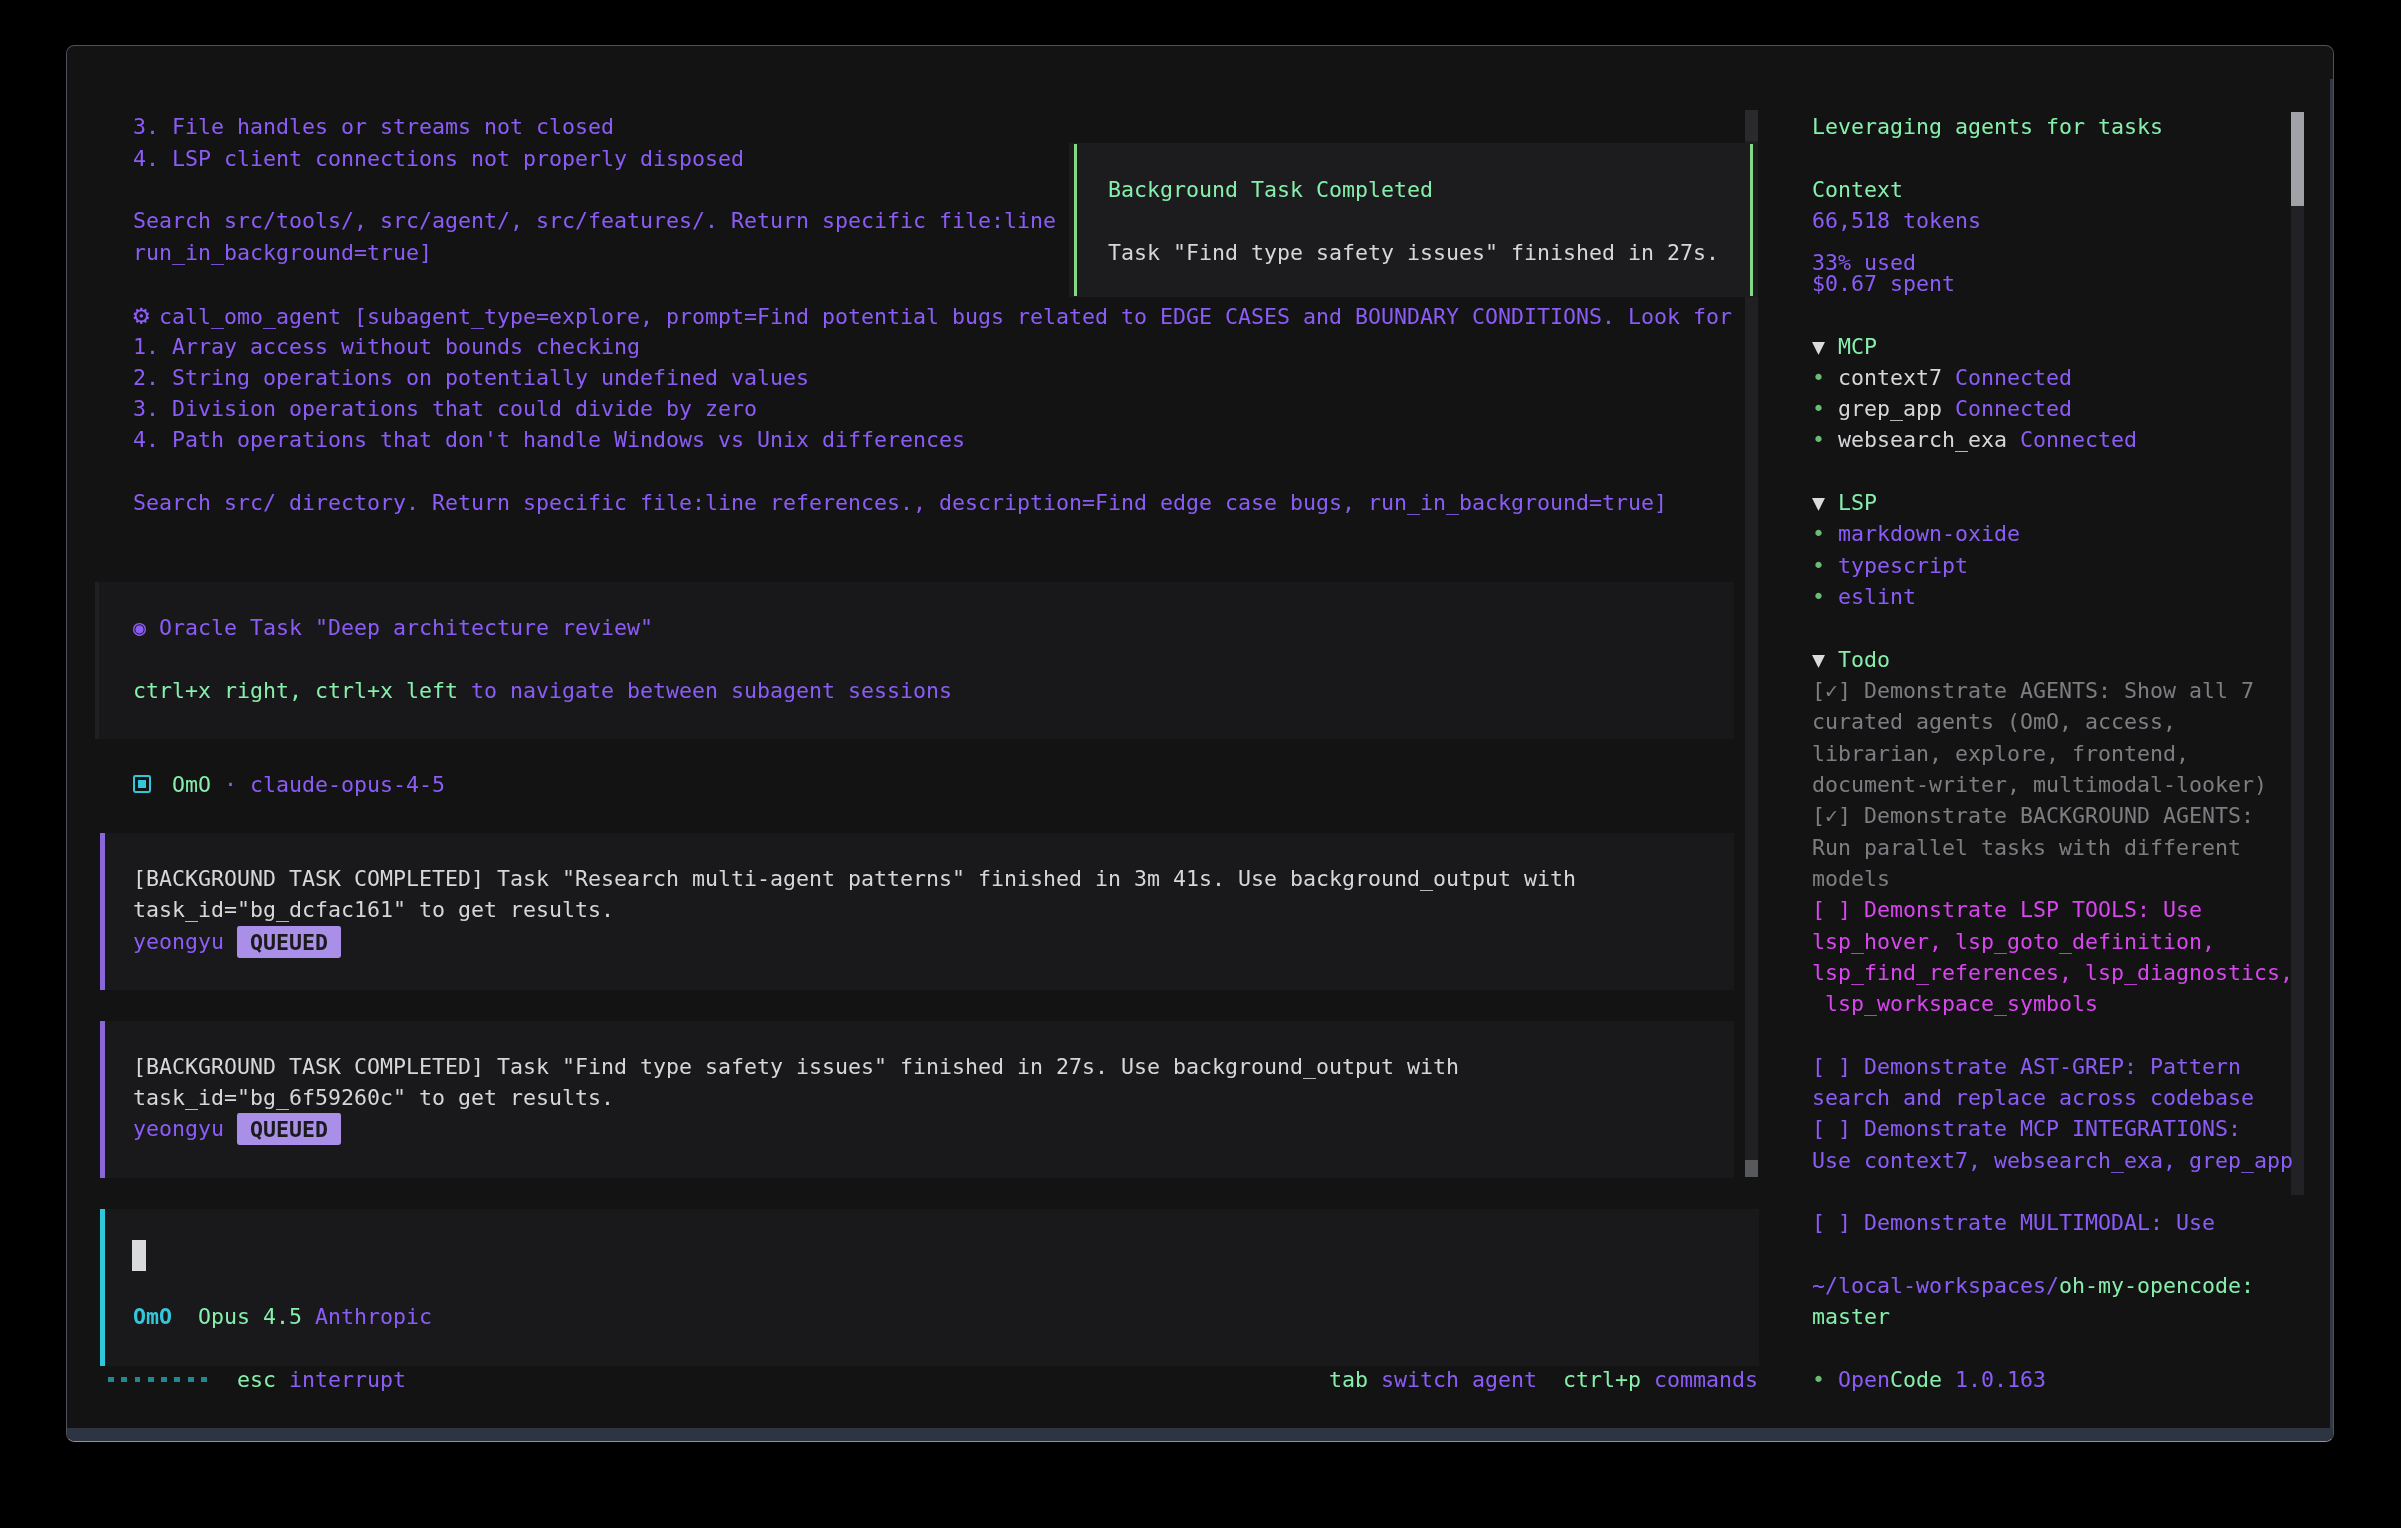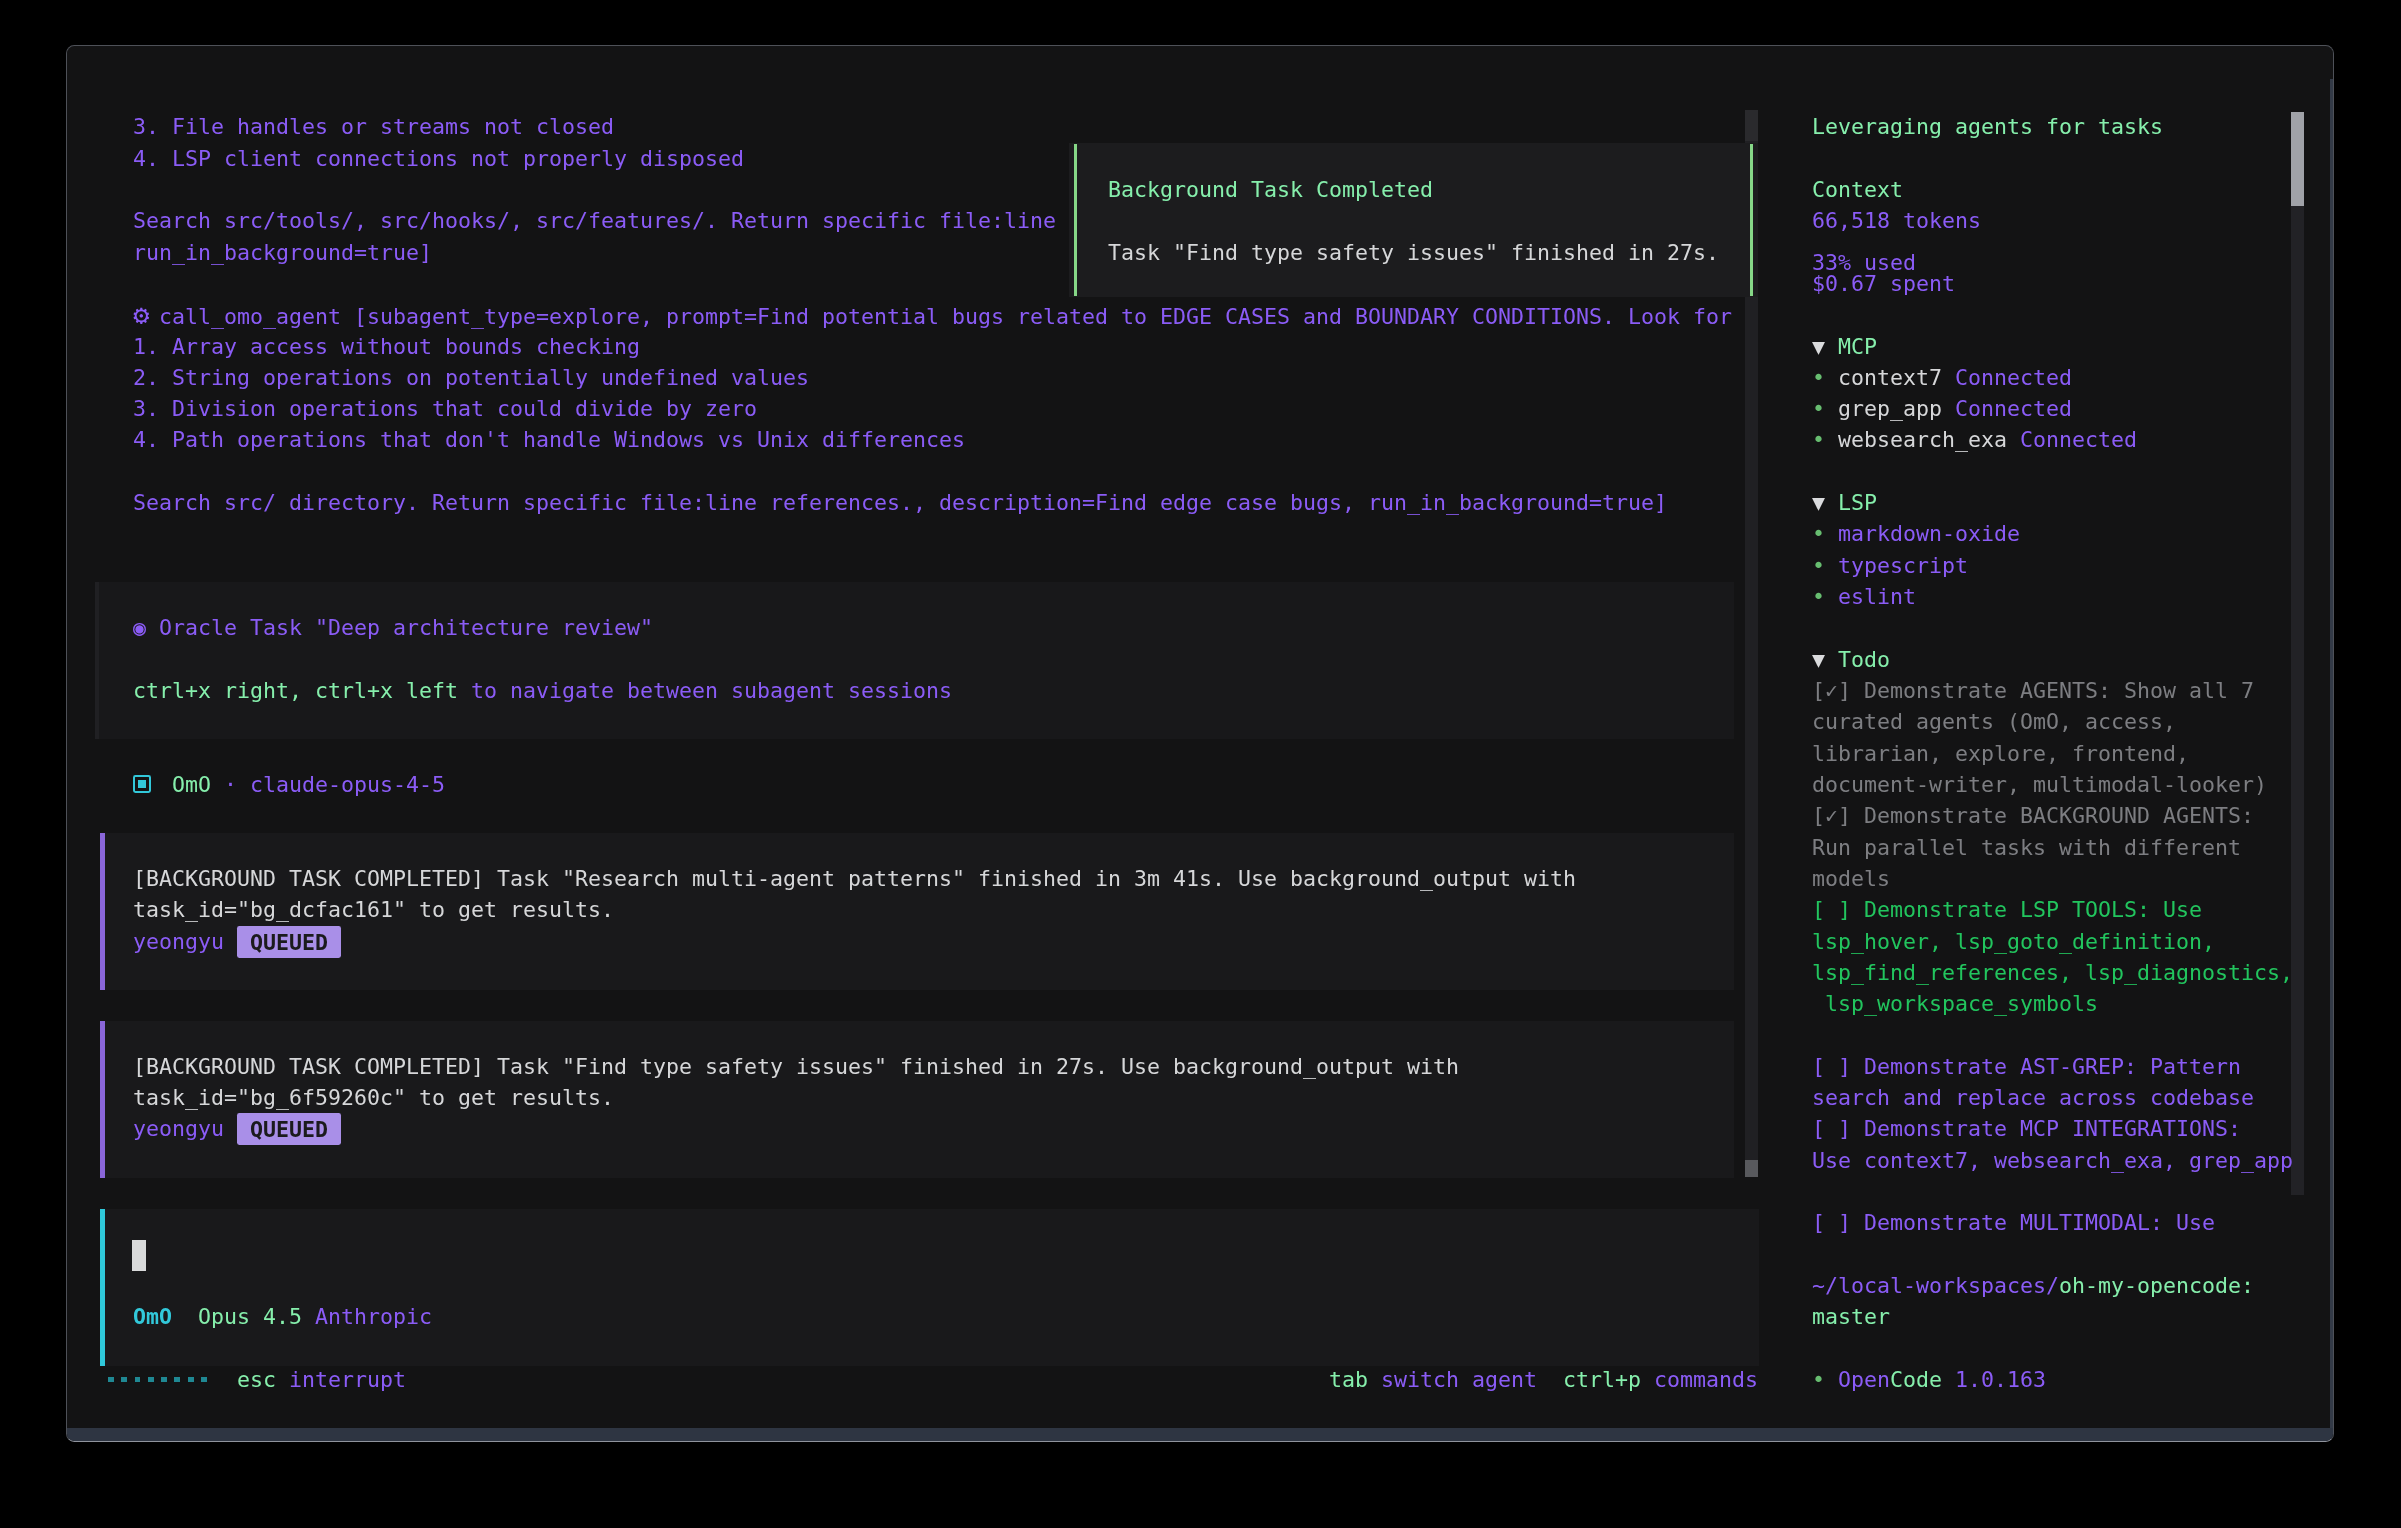--- a/index.html
+++ b/index.html
@@ -27,21 +27,21 @@
                   background:#2e3542; z-index:15; }
 
   
   .row { position:absolute; height:31px; line-height:31px; white-space:pre;
          font-size:21.6px; z-index:5; }
   .s-g  { color:#8b5cf6;text-align:center; }           
   .s-gd { color:#7d7e82; }           
   .s-w  { color:#d6d7d9; }           
   .s-wb { color:#86efac; font-weight:normal; }
   .s-cb { color:#32c8da; font-weight:bold; }
-  .s-gr { color:#22c55e; }           
+  .s-gr { color:#d946ef; }           
   .s-bul{ color:#67bd70; }           
   .s-tri{ color:#dadbdd; }           
   .s-ic { display:inline-block; width:26px; font-size:27px; }
   .s-badge { background:#a98fe8; color:#1b1b1d; font-weight:bold;
              padding:3.5px 0; border-radius:2.4px; }
 
   
   .panel { position:absolute; z-index:1; }
   #panel-oracle { left:28px;  top:536px;  width:1639px; height:157px;
                   background:#18181a; border-left:4.7px solid #202023; }
@@ -118,21 +118,21 @@
         <div class="dot"></div>
         <div class="dot"></div>
         <div class="dot"></div>
         <div class="dot"></div>
         <div class="dot"></div>
       </div>
 
     <div id="rows-host">
         <div class="row" style="top: 65px; left: 66px;"><span class="s-g">3. File handles or streams not closed</span></div>
         <div class="row" style="top: 97px; left: 66px;"><span class="s-g">4. LSP client connections not properly disposed</span></div>
-        <div class="row" style="top: 159px; left: 66px;"><span class="s-g">Search src/tools/, src/hooks/, src/features/. Return specific file:line</span></div>
+        <div class="row" style="top: 159px; left: 66px;"><span class="s-g">Search src/tools/, src/agent/, src/features/. Return specific file:line</span></div>
         <div class="row" style="top: 191px; left: 66px;"><span class="s-g">run_in_background=true]</span></div>
         <div class="row" style="top: 253px; left: 66px;"><span class="s-ic s-g">⚙ </span><span class="s-g">call_omo_agent [subagent_type=explore, prompt=Find potential bugs related to EDGE CASES and BOUNDARY CONDITIONS. Look for</span></div>
         <div class="row" style="top: 285px; left: 66px;"><span class="s-g">1. Array access without bounds checking</span></div>
         <div class="row" style="top: 316px; left: 66px;"><span class="s-g">2. String operations on potentially undefined values</span></div>
         <div class="row" style="top: 347px; left: 66px;"><span class="s-g">3. Division operations that could divide by zero</span></div>
         <div class="row" style="top: 378px; left: 66px;"><span class="s-g">4. Path operations that don't handle Windows vs Unix differences</span></div>
         <div class="row" style="top: 441px; left: 66px;"><span class="s-g">Search src/ directory. Return specific file:line references., description=Find edge case bugs, run_in_background=true]</span></div>
         <div class="row" style="top: 566px; left: 66px;"><span class="s-g">◉ </span><span class="s-g">Oracle Task "Deep architecture review"</span></div>
         <div class="row" style="top: 629px; left: 66px;"><span class="s-wb">ctrl+x right, ctrl+x left</span><span class="s-g"> to navigate between subagent sessions</span></div>
         <div class="row" style="top: 723px; left: 105px;"><span class="s-wb">OmO</span><span class="s-g"> · </span><span class="s-g">claude-opus-4-5</span></div>

